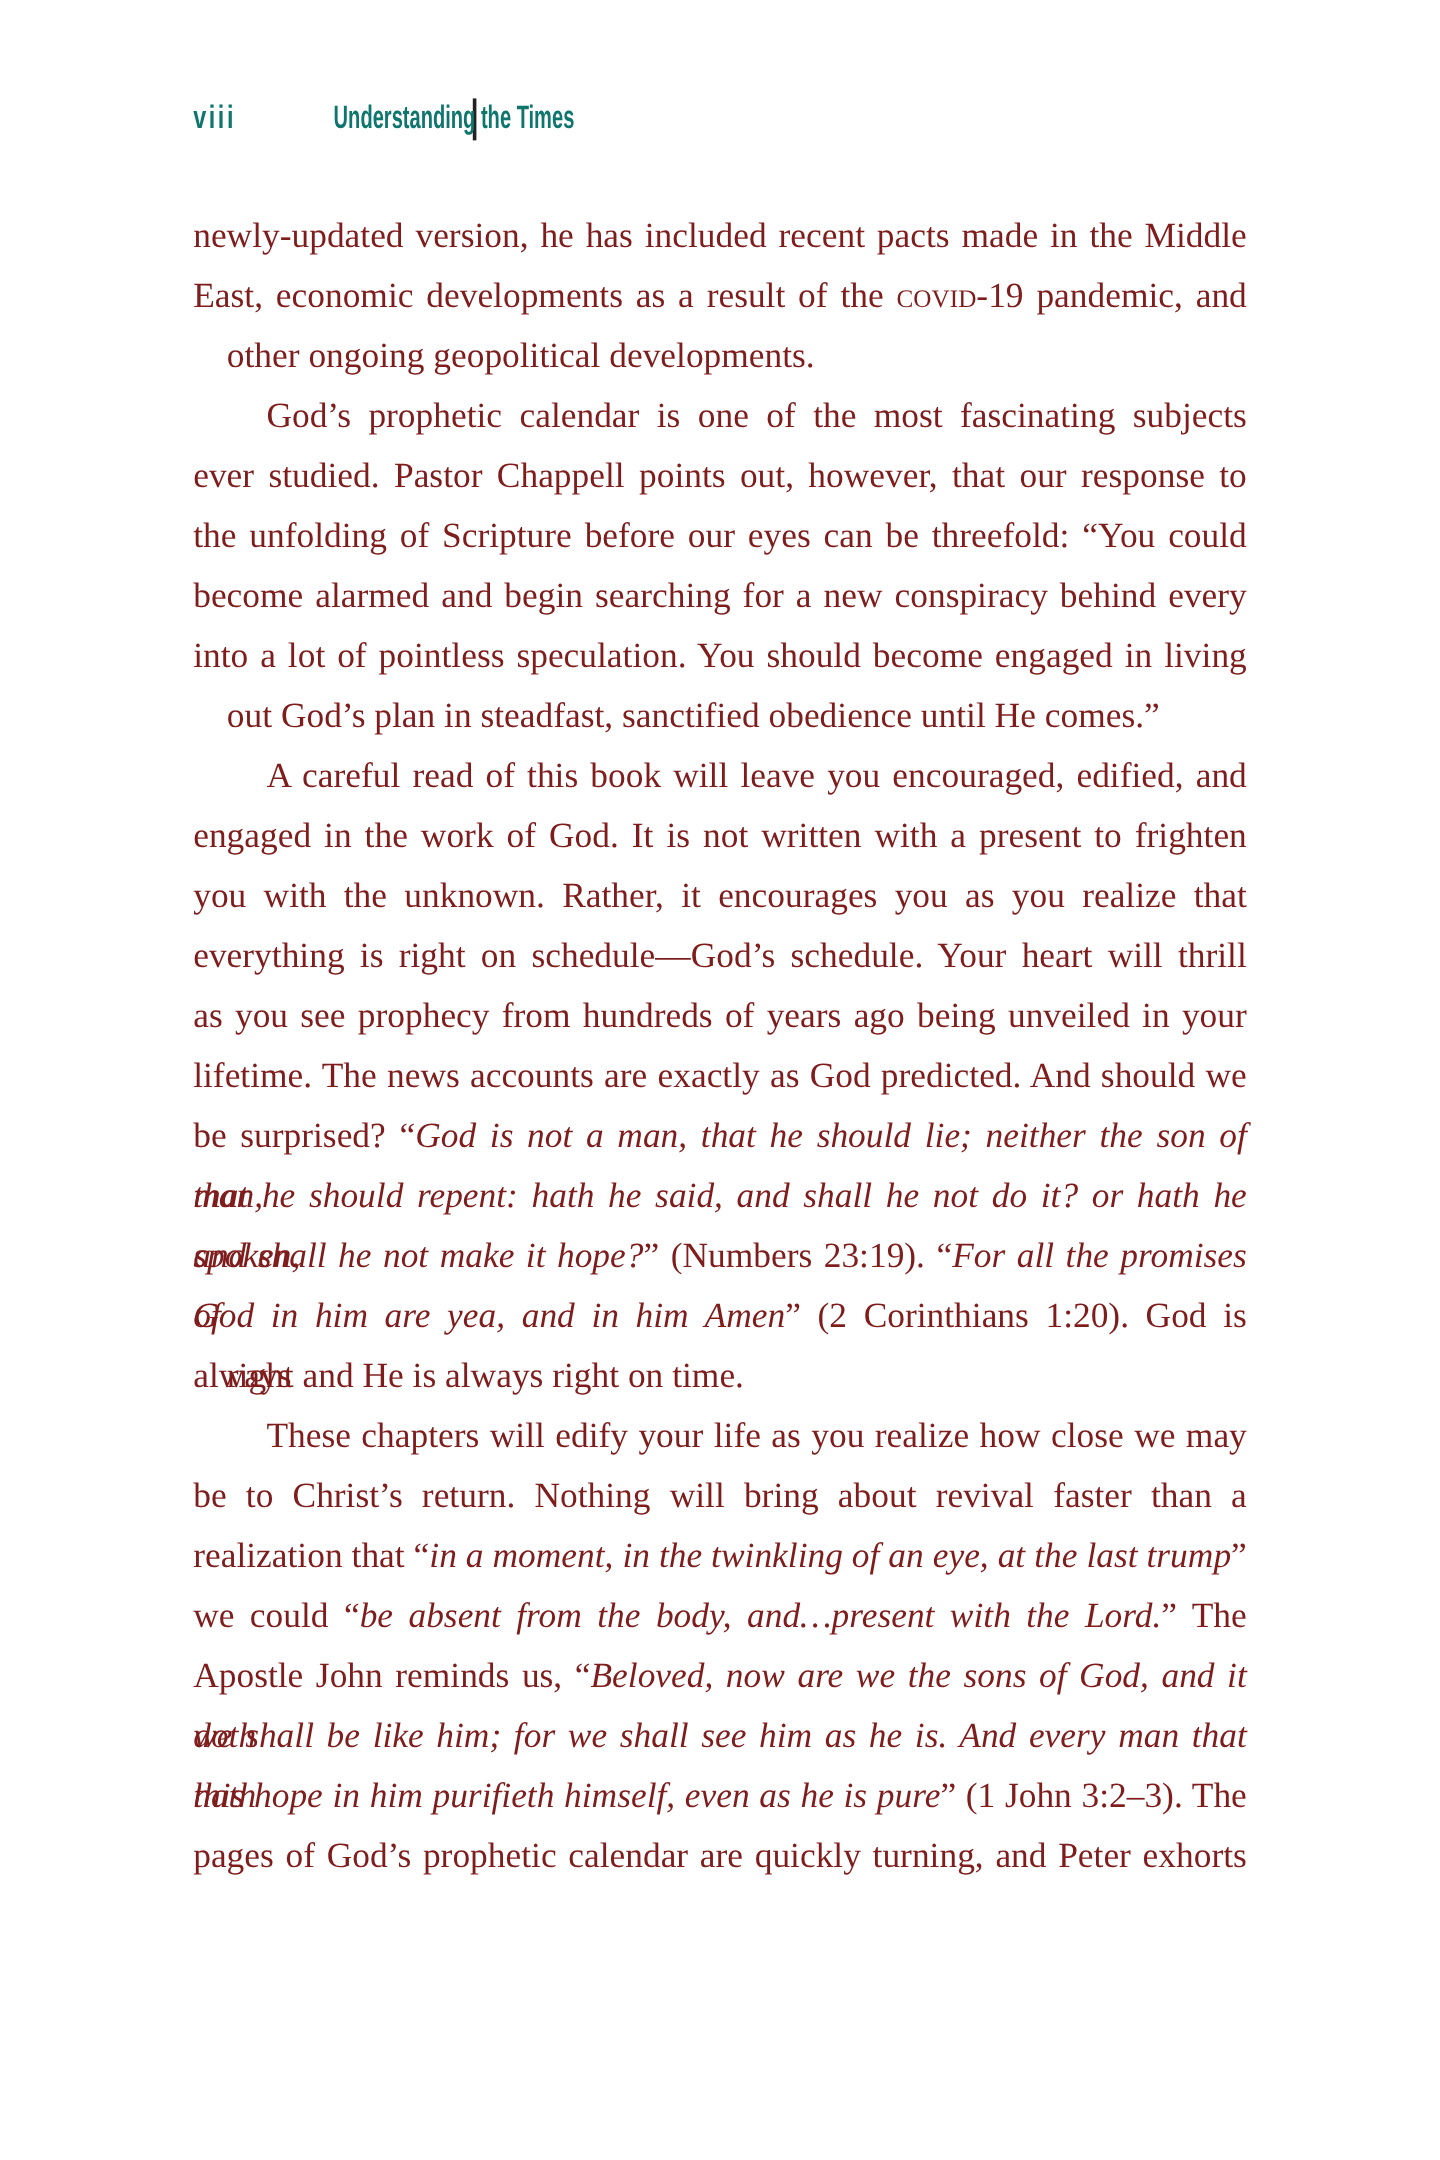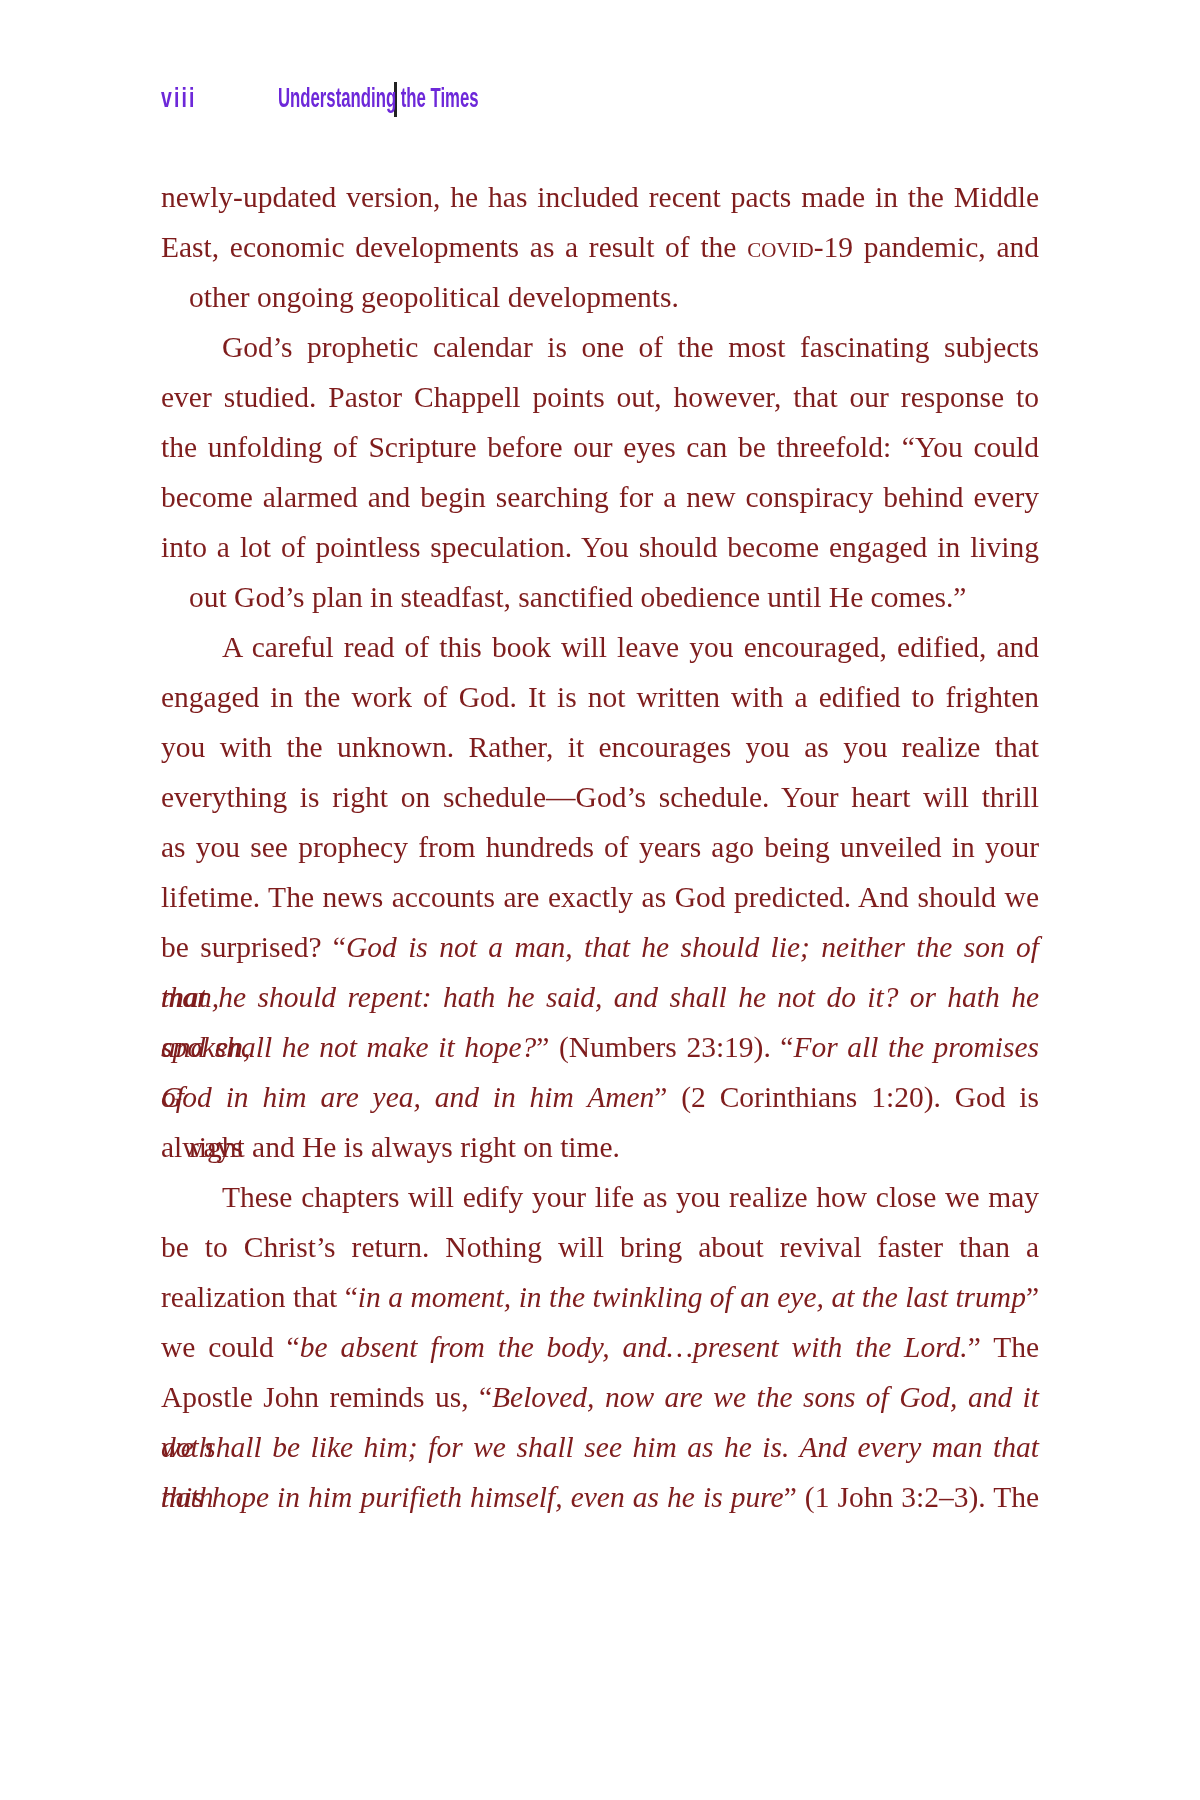--- a/index.html
+++ b/index.html
@@ -1,20 +1,20 @@
 <!DOCTYPE html>
 <html><head>
 <meta charset="utf-8">
 <style>
   html, body { margin: 0; padding: 0; background: #ffffff; }
   body { width: 1200px; height: 1800px; position: relative; overflow: hidden; }
   .page { position: absolute; left: 0; top: 0; width: 1200px; height: 1800px; background: #fff; }
   .running-head {
     position: absolute; left: 161px; top: 78px; height: 40px; width: 600px;
-    font-family: "Liberation Sans", sans-serif; font-weight: bold; color: #6d28d9;
+    font-family: "Liberation Sans", sans-serif; font-weight: bold; color: #0f766e;
     font-size: 27px; line-height: 40px;
   }
   .running-head .folio { position: absolute; left: 0; top: 0; transform: scaleX(0.72); transform-origin: left center; letter-spacing: 3px; }
   .running-head .rule { position: absolute; left: 233px; top: 4px; width: 3px; height: 35px; background: #222; }
   .running-head .title { position: absolute; left: 117px; top: 0; transform: scaleX(0.62); transform-origin: left center; white-space: nowrap; }
   .body-text {
     position: absolute; left: 161px; top: 172px; width: 878px;
     font-family: "Liberation Serif", serif; font-size: 29.5px; color: #7f1d1d;
   }
   .line {
@@ -68,21 +68,21 @@
         </div>
         <div class="line last">
           <span class="inner"><span>out God’s plan in steadfast, sanctified obedience until He comes.”</span></span>
         </div>
       </div>
       <div>
         <div class="line indent">
           <span class="inner"><span>A careful read of this book will leave you encouraged, edified, and</span></span>
         </div>
         <div class="line">
-          <span class="inner"><span>engaged in the work of God. It is not written with a edified to frighten</span></span>
+          <span class="inner"><span>engaged in the work of God. It is not written with a present to frighten</span></span>
         </div>
         <div class="line">
           <span class="inner"><span>you with the unknown. Rather, it encourages you as you realize that</span></span>
         </div>
         <div class="line">
           <span class="inner"><span>everything is right on schedule—God’s schedule. Your heart will thrill</span></span>
         </div>
         <div class="line">
           <span class="inner"><span>as you see prophecy from hundreds of years ago being unveiled in your</span></span>
         </div>
@@ -120,15 +120,18 @@
         </div>
         <div class="line">
           <span class="inner"><span>Apostle John reminds us, “</span><span class="it">Beloved, now are we the sons of God, and it doth</span></span>
         </div>
         <div class="line">
           <span class="inner"><span class="it">we shall be like him; for we shall see him as he is. And every man that hath</span></span>
         </div>
         <div class="line">
           <span class="inner"><span class="it">this hope in him purifieth himself, even as he is pure</span><span>” (1 John 3:2–3). The</span></span>
         </div>
+        <div class="line">
+          <span class="inner"><span>pages of God’s prophetic calendar are quickly turning, and Peter exhorts</span></span>
+        </div>
       </div>
     </div>
 </div>
 
 </body></html>

